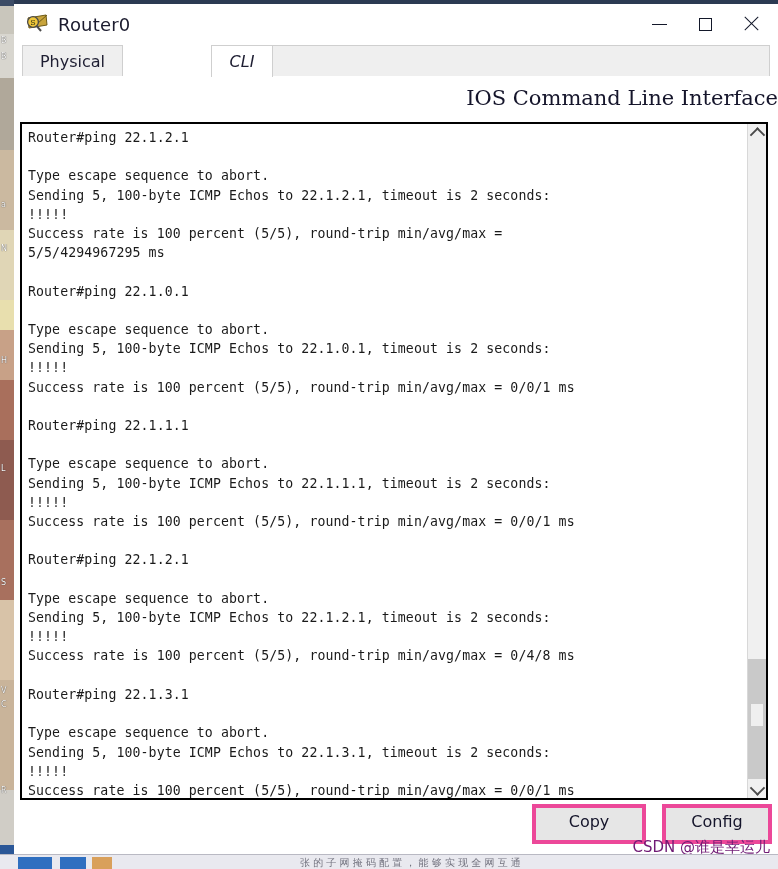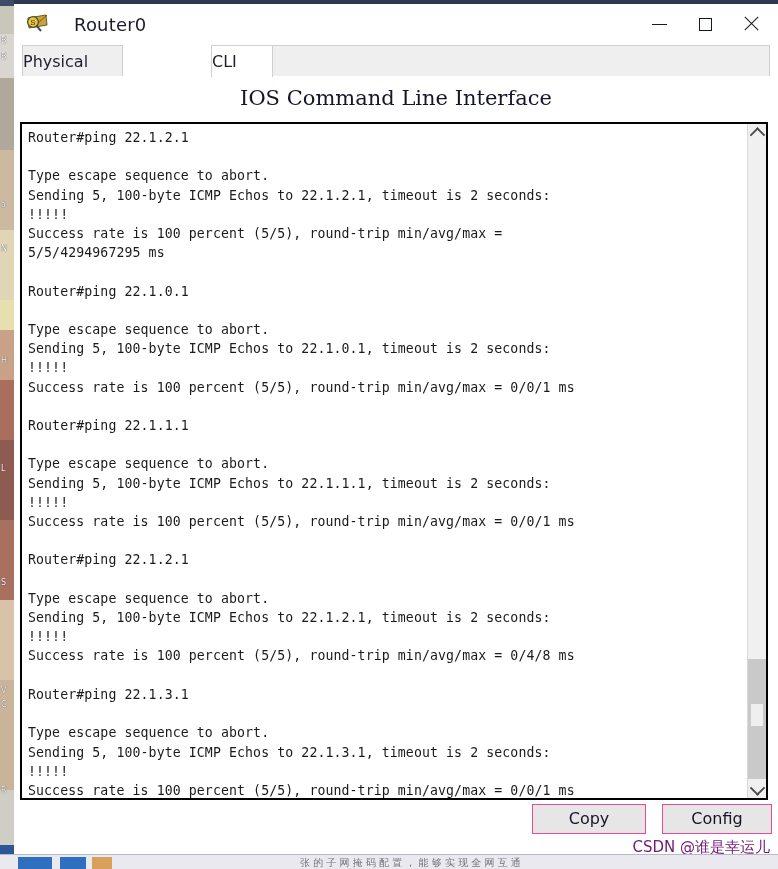--- a/index.html
+++ b/index.html
@@ -70,21 +70,21 @@
     display: flex;
     align-items: center;
   }
   #app-icon {
     margin-left: 10px;
     width: 26px; height: 26px;
     position: relative;
     flex: none;
   }
   #title-text {
-    margin-left: 24px;
+    margin-left: 8px;
     font-size: 18px;
     color: #1b1b2e;
     font-family: "DejaVu Sans", sans-serif;
     letter-spacing: 0.2px;
   }
   .win-btn {
     width: 46px; height: 40px;
     display: flex;
     align-items: center;
     justify-content: center;
@@ -129,21 +129,21 @@
     position: absolute;
     left: 8px; top: 72px;
     width: 748px; height: 1px;
     background: #ffffff;
   }
   .tab {
     position: absolute;
     top: 0;
     height: 32px;
     line-height: 31px;
-    text-align: left;
+    text-align: center;
     font-size: 16px;
     color: #1e1e32;
     background: #efefef;
     border: 1px solid #cfcfcf;
     border-bottom: none;
     box-sizing: border-box;
     font-family: "DejaVu Sans", sans-serif;
   }
   .tab.active {
     background: #ffffff;
@@ -159,21 +159,21 @@
     border: 1px solid #cfcfcf;
     border-bottom: none;
     box-sizing: border-box;
   }
 
   
   #cli-heading {
     position: absolute;
     left: 0; top: 82px;
     width: 764px;
-    text-align: center;
+    text-align: right;
     font-size: 21px;
     color: #15152b;
     font-family: "DejaVu Serif", serif;
   }
 
   
   #terminal-frame {
     position: absolute;
     left: 6px; top: 118px;
     width: 748px; height: 678px;
@@ -239,23 +239,23 @@
 
   
   #button-bar {
     position: absolute;
     left: 0; top: 800px;
     width: 764px; height: 34px;
   }
   .cli-btn {
     position: absolute;
     top: 0;
-    height: 30px;
+    height: 40px;
     background: #e6e6e6;
-    border: 1px solid #ec4899;
+    border: 4px solid #ec4899;
     box-sizing: border-box;
     font-size: 16px;
     color: #14142a;
     text-align: center;
     line-height: 28px;
     font-family: "DejaVu Sans", sans-serif;
   }
   #btn-copy  { left: 518px; width: 114px; }
   #btn-paste { left: 648px; width: 110px; }
 
@@ -342,21 +342,21 @@
         <span class="glyph-max"></span>
       </span>
       <span class="win-btn">
         <span class="glyph-close"></span>
       </span>
     </span>
   </div>
 
   <div id="tab-strip">
     <div class="tab" style="left:0px; width:101px;">Physical</div>
-    <div class="tab active" style="left:189px; width:62px;">CLI</div>
+    <div class="tab active" style="left:189px; width:62px;font-style:italic;">CLI</div>
     <div class="tab-filler" style="left:250px; width:498px;"></div>
   </div>
   <div id="tab-underline"></div>
 
   <div id="cli-heading">IOS Command Line Interface</div>
 
   <div id="terminal-frame">
     <div id="terminal-text">Router#ping 22.1.2.1
 
 Type escape sequence to abort.

